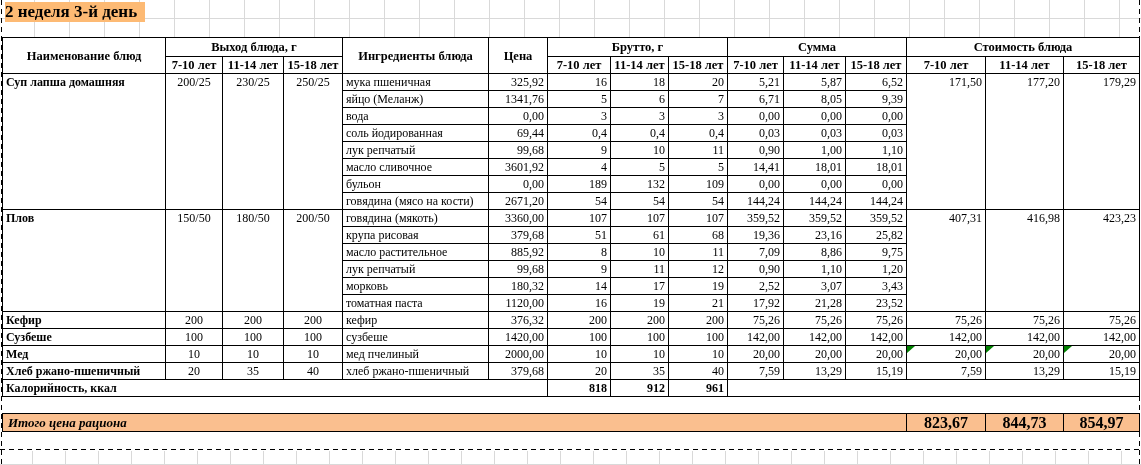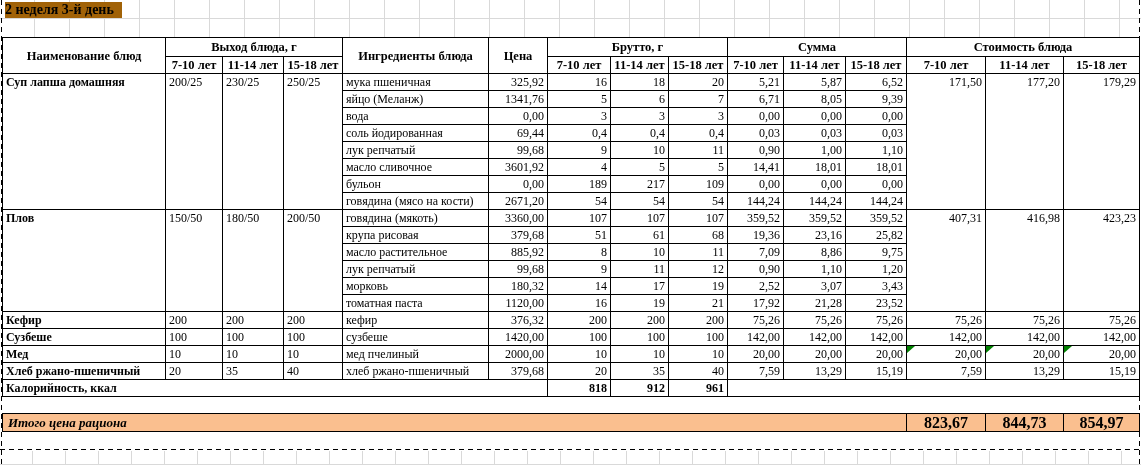--- a/index.html
+++ b/index.html
@@ -13,33 +13,33 @@
     position:absolute; left:0; top:0; width:1141px; height:37px;
     background:repeating-linear-gradient(to right, transparent 0 34px, #d9d9d9 34px 35px);
   }
   .hline { position:absolute; left:0; width:1141px; height:1px; background:#d9d9d9; }
   .gridbottom {
     position:absolute; left:0; top:451px; width:1141px; height:13px;
     background:repeating-linear-gradient(to right, transparent 0 32px, #d9d9d9 32px 33px);
     border-bottom:1px solid #d9d9d9;
   }
   #title {
-    position:absolute; left:5px; top:2px; font-size:14px; font-weight:bold;
-    background:#a16207; padding-right:8px; white-space:nowrap;
+    position:absolute; left:5px; top:2px; font-size:17px; font-weight:bold;
+    background:#fdba74; padding-right:8px; white-space:nowrap;
   }
   
   #maintable { position:absolute; left:2px; top:37px; border-collapse:collapse; table-layout:fixed; }
   #maintable th, #maintable td {
     border:1px solid #000; padding:0 3px; height:16px; line-height:16px;
     font-size:12px; overflow:hidden; white-space:nowrap;
   }
   #maintable thead th { font-size:12.5px; font-weight:bold; text-align:center; padding:0 1px; }
   #maintable thead tr.h1 th { height:18px; }
   td.name { font-weight:bold; text-align:left; vertical-align:top; }
-  td.out  { vertical-align:top; }
+  td.out  { text-align:center; vertical-align:top; }
   td.ing  { text-align:left; }
   td.num  { text-align:right; }
   td.cost { vertical-align:top; }
   td.flag { position:relative; }
   .tri { position:absolute; left:0; top:0; width:0; height:0;
          border-top:7px solid #008000; border-right:8px solid transparent; }
   td.cal-label { font-weight:bold; text-align:left;margin-top:20px; }
   td.bold { font-weight:bold; }
   td.void { border-right:none; }
   
@@ -175,21 +175,21 @@
           <td class="num">5</td>
           <td class="num">5</td>
           <td class="num">14,41</td>
           <td class="num">18,01</td>
           <td class="num">18,01</td>
         </tr>
         <tr>
           <td class="ing">бульон</td>
           <td class="num">0,00</td>
           <td class="num">189</td>
-          <td class="num">217</td>
+          <td class="num">132</td>
           <td class="num">109</td>
           <td class="num">0,00</td>
           <td class="num">0,00</td>
           <td class="num">0,00</td>
         </tr>
         <tr>
           <td class="ing">говядина (мясо на кости)</td>
           <td class="num">2671,20</td>
           <td class="num">54</td>
           <td class="num">54</td>

